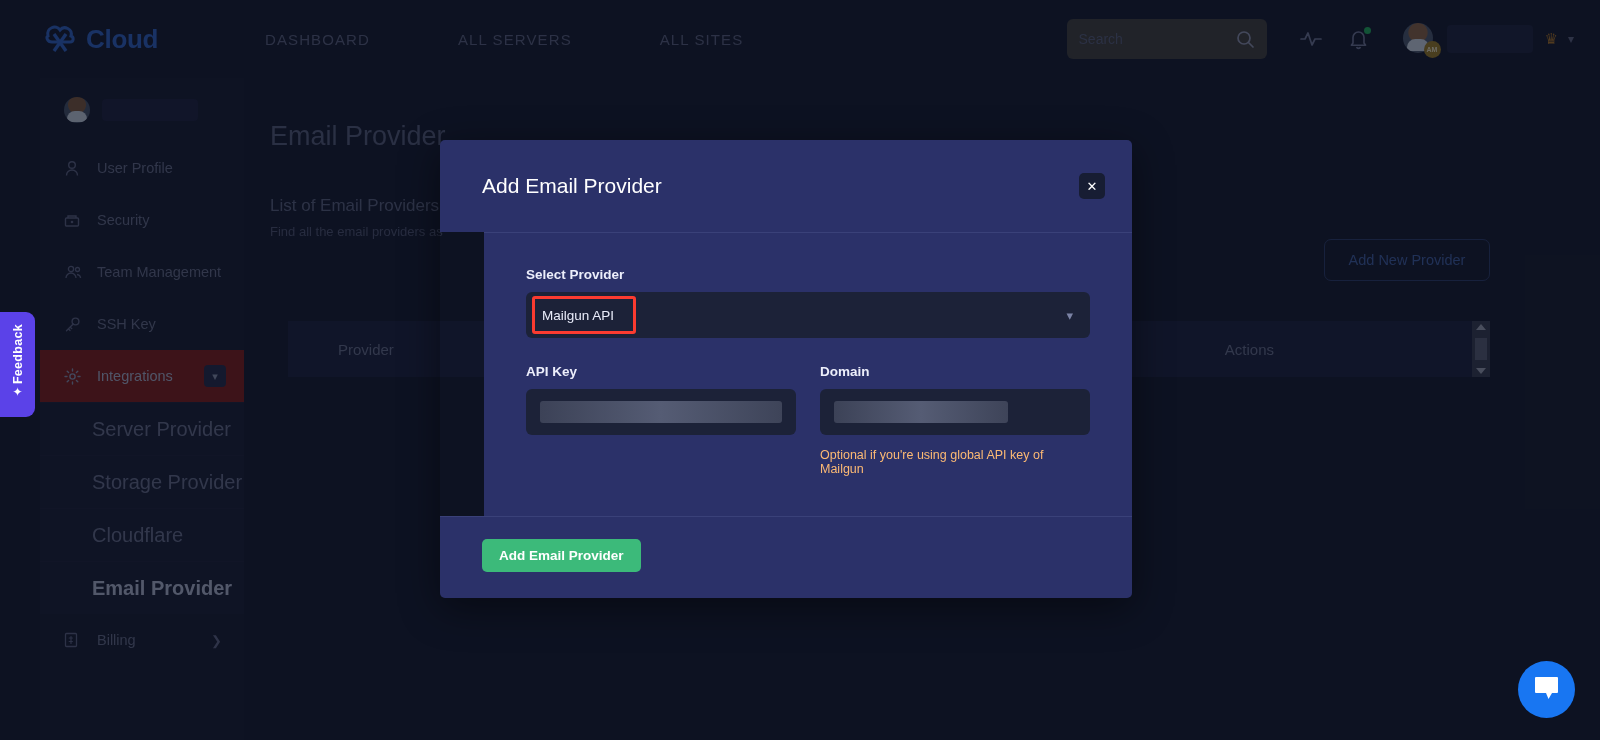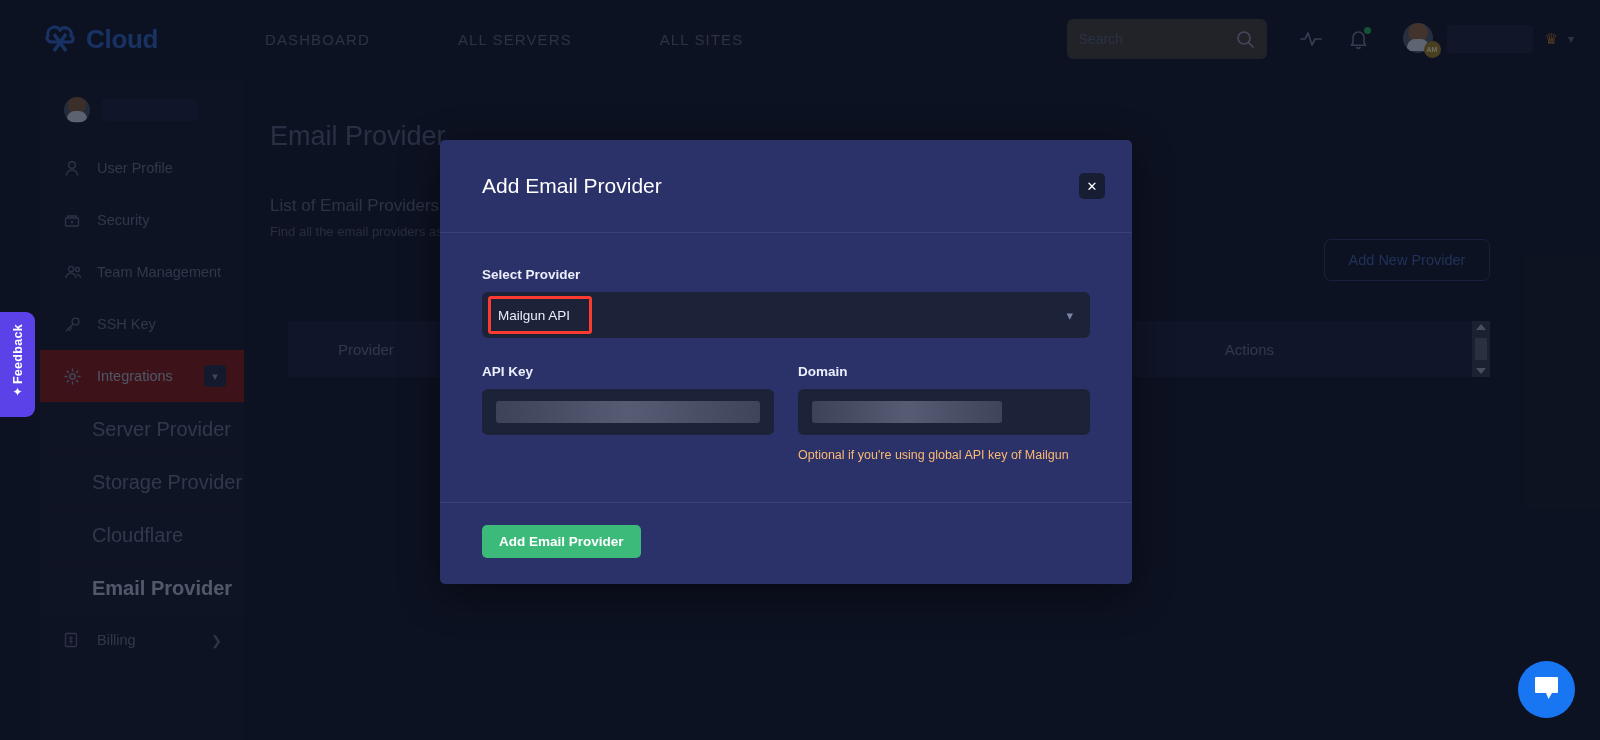--- a/index.html
+++ b/index.html
@@ -140,20 +140,21 @@
   .modal-title { font-size: 21px; color: #ffffff; }
   .modal-close {
     position: absolute; right: 27px; top: 33px; width: 26px; height: 26px;
     background: #171d33; border-radius: 5px; color: #fff; font-size: 13px;
     display: flex; align-items: center; justify-content: center; border: none;
     font-family: "Liberation Sans", sans-serif;
   }
   .modal-body {
     background: #2b3169; padding: 34px 42px 40px 42px;
     border-top: 1px solid #3a4179;
+    margin-left: 44px;
   }
   .fld-label { font-size: 13.5px; font-weight: bold; color: #eceefb; margin-bottom: 10px; }
   .select-wrap {
     position: relative; height: 46px; background: #1c2238; border-radius: 6px;
     display: flex; align-items: center; padding: 0 16px;
   }
   .select-value { font-size: 13.5px; color: #e9ecfa; }
   .select-hl {
     position: absolute; left: 6px; top: 4px; width: 104px; height: 38px;
     border: 3px solid #fb3b30; border-radius: 3px; pointer-events: none;

